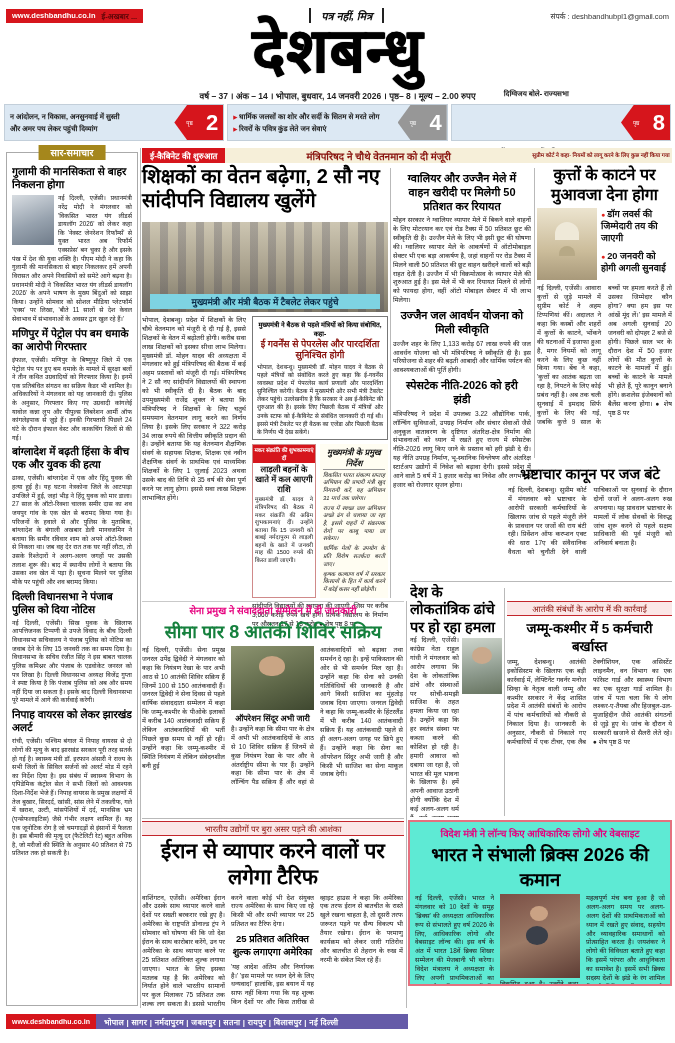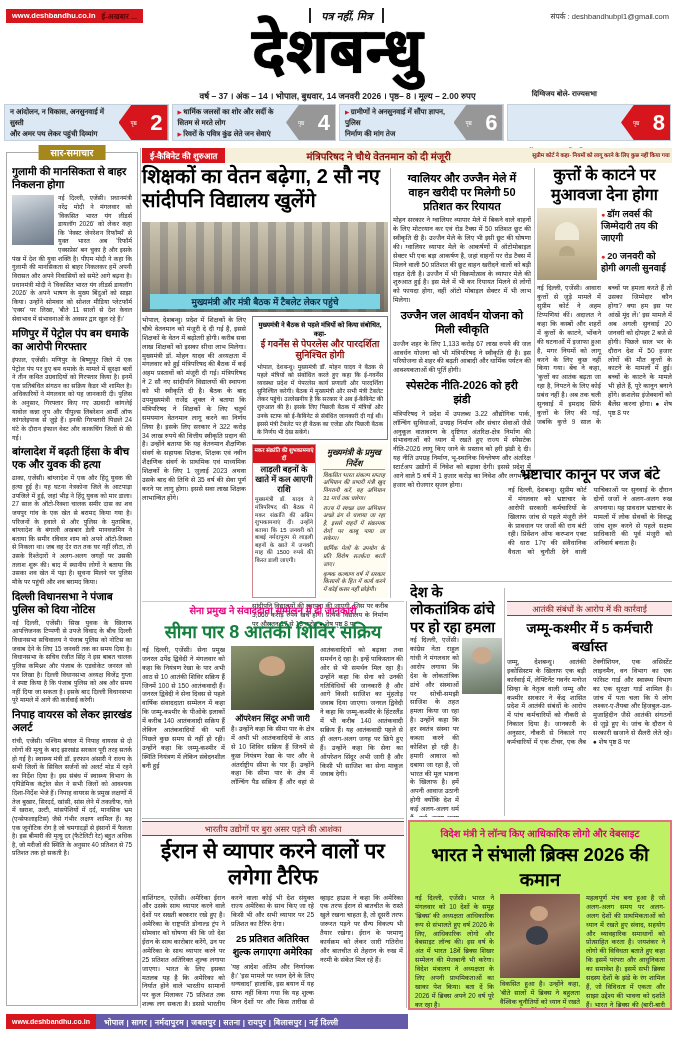--- a/index.html
+++ b/index.html
@@ -101,21 +101,21 @@
   .kick-band{background:#fbe7e7;border-top:1.5px solid #c3252b;border-bottom:1.5px solid #c3252b;
              color:#8a1510;font-size:8.3px;font-weight:normal;text-align:center;padding:1px 0;}
   .jammu-h{font-size:13.5px;font-weight:bold;text-align:center;margin:3px 0;color:#000;}
   
   .iran{top:821px;left:142px;width:262px;height:186px;overflow:hidden;}
   .iran-h{font-size:21px;font-weight:bold;line-height:1.25;text-align:center;margin:2px 0 3px;color:#000;}
   .iran-cols{display:flex;gap:6px;}
   .iran-col{width:83px;}
   .pull-quote{font-size:9.5px;font-weight:bold;text-align:center;line-height:1.35;margin:4px 0;color:#000;}
   
-  .brics{top:820px;left:408px;width:264px;height:190px;border:2px solid #e4717f;background:#bef264;
+  .brics{top:820px;left:408px;width:264px;height:166px;border:2px solid #e4717f;background:#5eead4;
          box-sizing:border-box;padding:3px 5px;overflow:hidden;}
   .brics-h{font-size:18.5px;font-weight:bold;text-align:center;margin:1px 0 3px;color:#000;}
   .brics-cols{display:flex;gap:6px;}
   .brics-col{width:80px;}
   .jai-photo{width:80px;height:84px;background:linear-gradient(160deg,#7a4f45,#9c7a66 50%,#5d3c34);}
   .jai-photo::after{content:"";position:absolute;left:30px;top:12px;width:18px;height:15px;border-radius:50%;background:#caa284;box-shadow:-2px 22px 0 2px #3a3f49;}
   
   .footer{top:1014px;left:6px;width:402px;height:15px;display:flex;}
   .foot-url{background:#d6151c;color:#fff;font-size:7px;font-weight:bold;padding:0 6px;display:flex;align-items:center;}
   .foot-cities{flex:1;background:#655ba8;color:#fff;font-size:7.8px;font-weight:bold;display:flex;align-items:center;padding-left:8px;letter-spacing:.3px;}
@@ -148,30 +148,20 @@
       </div>
     </div>
     <div class="teaser">
       <div class="t-text">
         <span class="t-line bul">धार्मिक जलसों का शोर और सर्दी के सितम से मरते लोग</span>
         <span class="t-line bul">रिवरों के पवित्र कुंड लेते जन सेवाएं</span>
       </div>
       <div class="t-arrow gray">
         <span class="t-page">पृष्ठ</span>
         <span>4</span>
-      </div>
-    </div>
-    <div class="teaser">
-      <div class="t-text">
-        <span class="t-line bul">ग्रामीणों ने अनसुनवाई में सौंपा ज्ञापन, पुलिस</span>
-        <span class="t-line">निर्माण की मांग तेज</span>
-      </div>
-      <div class="t-arrow gray">
-        <span class="t-page">पृष्ठ</span>
-        <span>6</span>
       </div>
     </div>
     <div class="teaser">
       <div class="t-text center">
         <span class="t-line">दिग्विजय बोले- राज्यसभा</span>
         <span class="t-line">नहीं जाऊंगा, मप्र में सक्रिय रहूंगा</span>
       </div>
       <div class="t-arrow red">
         <span class="t-page">पृष्ठ</span>
         <span>8</span>

